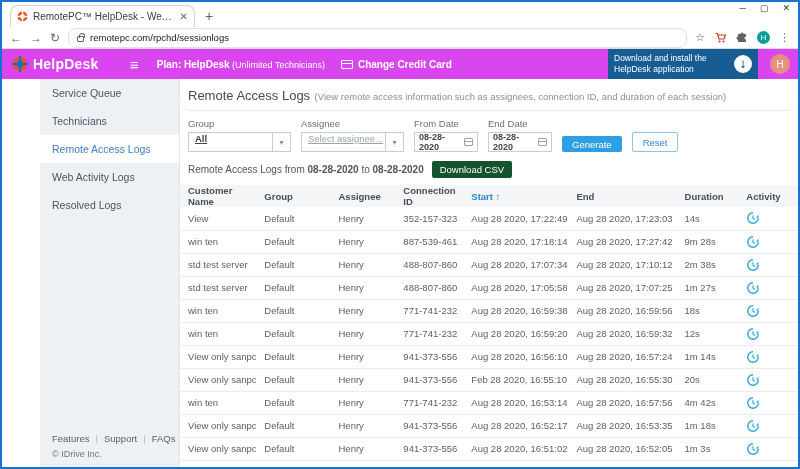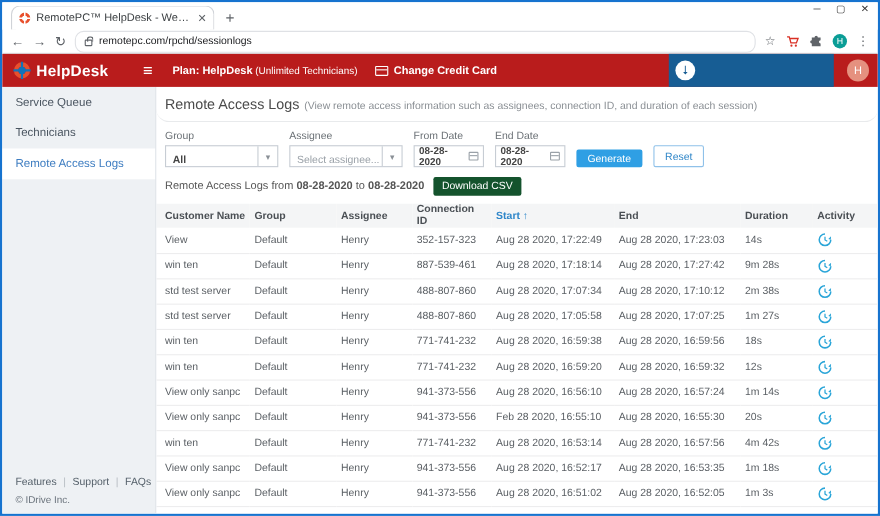--- a/index.html
+++ b/index.html
@@ -20,54 +20,54 @@
   .urlbox { flex:1; height:20px; border:1px solid #dfe1e5; border-radius:8px; display:flex; align-items:center; padding:0 8px; gap:6px; }
   .lock { width:7px; height:6px; border:1px solid #5f6368; border-radius:1px; position:relative; margin-top:2px; }
   .lock:before { content:""; position:absolute; top:-4px; left:0.5px; width:4px; height:4px; border:1px solid #5f6368; border-bottom:none; border-radius:3px 3px 0 0; }
   .url-text { font-size:9.5px; color:#202124; }
   .bar-right { display:flex; align-items:center; gap:9px; }
   .star { font-size:11px; color:#5f6368; }
   .avatar-browser { width:13px; height:13px; border-radius:50%; background:#0a9d96; color:#fff; font-size:8px; display:flex; align-items:center; justify-content:center; }
   .dots { font-size:11px; color:#5f6368; }
 
   
-  .appheader { height:30px; background:#b91c1c; display:flex; align-items:center; color:#fff; flex:0 0 auto; position:relative; }
+  .appheader { height:30px; background:#d946ef; display:flex; align-items:center; color:#fff; flex:0 0 auto; position:relative; }
   .brand { display:flex; align-items:center; gap:5px; padding-left:10px; width:122px; }
   .brand-name { font-size:14px; font-weight:bold; letter-spacing:0.2px; }
   .hamburger { font-size:15px; padding:0 6px; cursor:pointer; }
   .plan { font-size:10px; margin-left:12px; font-weight:bold; }
   .plan small { font-weight:normal; font-size:9px; }
   .ccard { display:flex; align-items:center; gap:5px; margin-left:16px; font-size:10px; font-weight:bold; cursor:pointer; }
   .card-ico { width:12px; height:9px; border:1px solid #fff; border-radius:1px; position:relative; }
   .card-ico:before { content:""; position:absolute; top:2px; left:0; right:0; height:1.5px; background:#fff; }
   .dl-banner { position:absolute; right:40px; top:0; bottom:0; width:150px; background:#175d94; display:flex; align-items:center; padding:0 6px; gap:6px; cursor:pointer; }
   .dl-text { font-size:8.5px; line-height:1.25; flex:1; }
   .dl-circle { width:18px; height:18px; background:#fff; border-radius:50%; color:#175d94; display:flex; align-items:center; justify-content:center; font-size:11px; flex:0 0 auto; }
   .avatar-app { position:absolute; right:8px; top:5px; width:20px; height:20px; border-radius:50%; background:#e5917f; color:#fff; font-size:10px; display:flex; align-items:center; justify-content:center; cursor:pointer; }
 
   
-  .appbody { flex:1; display:flex; overflow:hidden; }
+  .appbody { flex:1; display:flex; overflow:hidden;padding-left:38px; }
   .sidebar { width:140px; background:#eef1f4; border-right:1px solid #e2e6ea; display:flex; flex-direction:column; position:relative; flex:0 0 auto; }
   .side-item { padding:8px 12px; font-size:10.5px; color:#4a5560; cursor:pointer; }
   .side-item.active { background:#fff; color:#3e7dc1; }
   .side-footer { position:absolute; bottom:8px; left:12px; right:8px; }
   .side-links { display:flex; gap:6px; font-size:9.5px; color:#55606a; }
   .side-links span.sep { color:#b6bcc2; }
   .side-links a { color:#55606a; text-decoration:none; cursor:pointer; }
   .copyright { font-size:9px; color:#6a737c; margin-top:5px; }
 
   .main { flex:1; display:flex; flex-direction:column; overflow:hidden; background:#fff; }
   .page-head { padding:7px 8px 6px; border-bottom:1px solid #e8eaec; flex:0 0 auto;border-radius:12px; }
   .page-title { font-size:13px; color:#4a4a4a; }
   .page-sub { font-size:9.5px; color:#8a8f94; }
 
   .filters { display:flex; align-items:flex-end; gap:10px; padding:7px 8px 9px; flex:0 0 auto; }
   .fgroup { display:flex; flex-direction:column; gap:3px; }
   .flabel { font-size:9.5px; color:#6a7075; }
-  .select { width:103px; height:20px; border:1px solid #c7cdd4; display:flex; align-items:flex-end; font-size:9.5px; color:#444; padding-left:6px; position:relative; background:#fff; cursor:pointer; }
+  .select { width:103px; height:20px; border:1px solid #c7cdd4; display:flex; align-items:flex-start; font-size:9.5px; color:#444; padding-left:6px; position:relative; background:#fff; cursor:pointer;text-decoration:underline; }
   .select.placeholder { color:#9aa1a8; }
   .select .chev { position:absolute; right:0; top:0; bottom:0; width:18px; border-left:1px solid #c7cdd4; display:flex; align-items:center; justify-content:center; color:#8a9096; font-size:8px; }
   .datebox { width:64px; height:20px; border:1px solid #c7cdd4; display:flex; align-items:center; justify-content:space-between; font-size:9px; color:#444; font-weight:bold; padding:0 4px; background:#fff; cursor:pointer; }
   .cal { width:9px; height:8px; border:1px solid #9aa1a8; border-radius:1px; position:relative; }
   .cal:before { content:""; position:absolute; top:1.5px; left:0; right:0; height:1px; background:#9aa1a8; }
   .btn-generate { height:16px; padding:0 10px; background:#2f9fe4; color:#fff; border:none; font-size:9.5px; border-radius:2px; cursor:pointer; }
   .btn-reset { height:20px; padding:0 10px; background:#fff; color:#2f86c8; border:1px solid #8fc1e9; font-size:9.5px; border-radius:2px; cursor:pointer; }
 
   .summary { display:flex; align-items:center; gap:8px; padding:0 8px 7px; font-size:10px; color:#555; flex:0 0 auto; }
   .btn-csv { height:17px; padding:0 8px; background:#14532d; color:#fff; border:none; font-size:9.5px; border-radius:2px; cursor:pointer; }
@@ -143,32 +143,35 @@
       </svg>
       <span class="brand-name">HelpDesk</span>
     </div>
     <span class="hamburger">≡</span>
     <span class="plan"><span>Plan: HelpDesk</span><small> (Unlimited Technicians)</small></span>
     <span class="ccard">
       <span class="card-ico"></span>
       <span>Change Credit Card</span>
     </span>
     <div class="dl-banner">
+      <span class="dl-text">Download and install the HelpDesk application</span>
       <span class="dl-circle">⭣</span>
     </div>
     <span class="avatar-app">H</span>
   </div>
 
   <div class="appbody">
 
     <div class="sidebar">
       <div id="side-items">
           <div class="side-item">Service Queue</div>
           <div class="side-item">Technicians</div>
           <div class="side-item active">Remote Access Logs</div>
+          <div class="side-item">Web Activity Logs</div>
+          <div class="side-item">Resolved Logs</div>
         </div>
       <div class="side-footer">
         <div class="side-links" id="side-links">
             <a>Features</a>
             <span class="sep">|</span>
             <a>Support</a>
             <span class="sep">|</span>
             <a>FAQs</a>
           </div>
         <div class="copyright">© IDrive Inc.</div>

